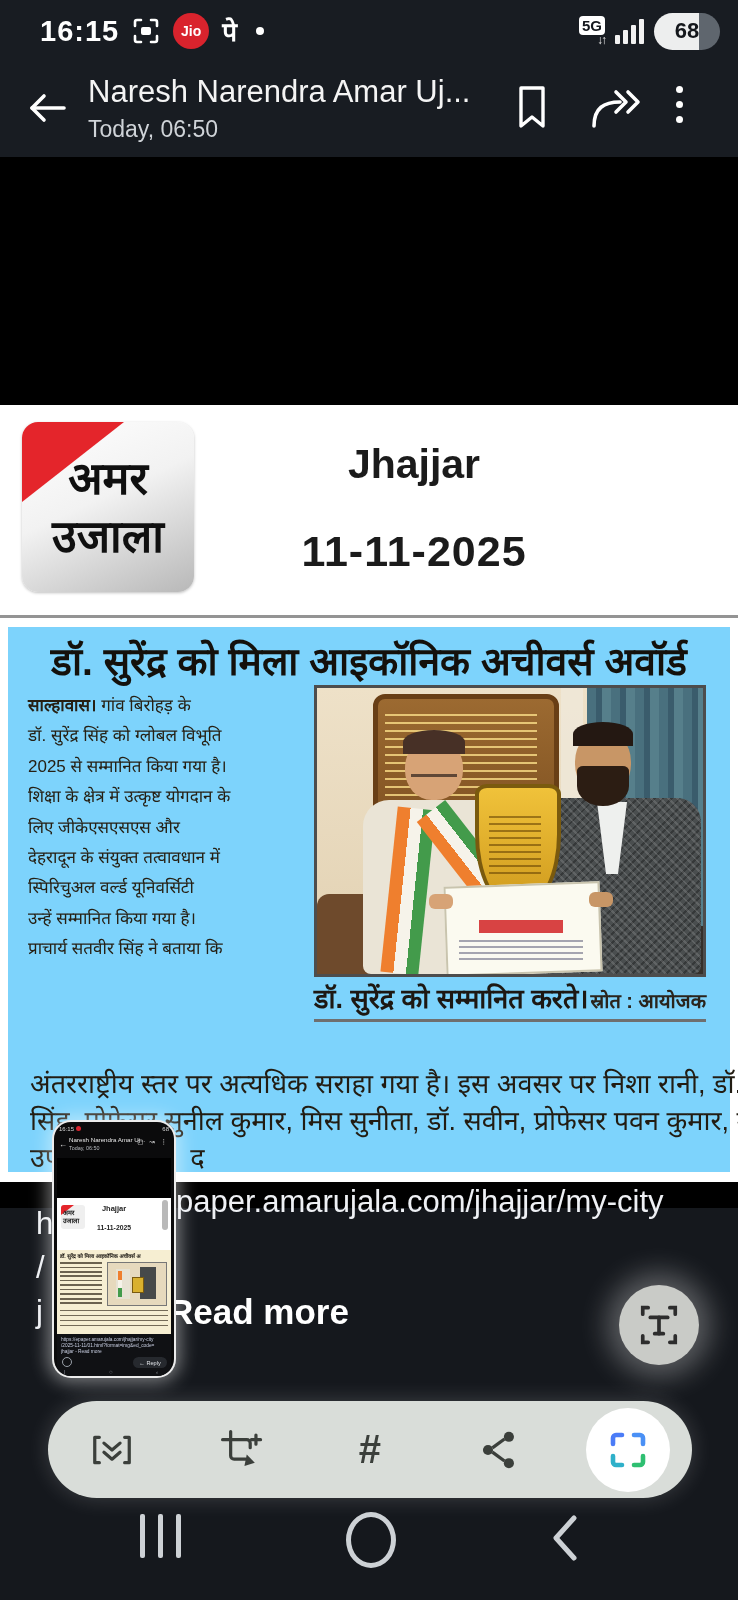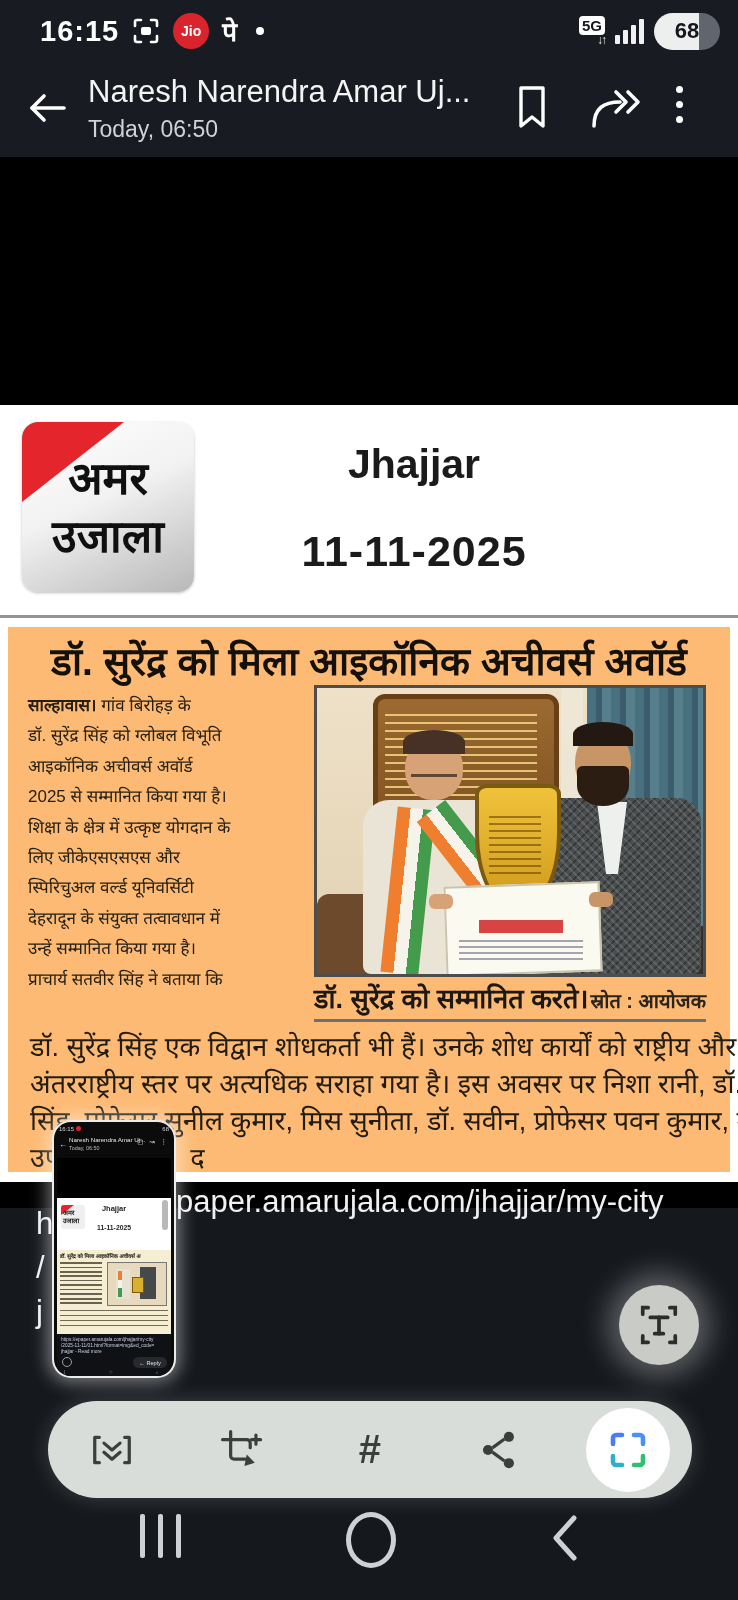--- a/index.html
+++ b/index.html
@@ -41,21 +41,21 @@
            box-shadow:0 1px 3px rgba(0,0,0,.25);}
   .np-logo-red{position:absolute;left:0;top:0;width:102px;height:80px;background:#e4252b;
                clip-path:polygon(0 0,100% 0,0 100%);}
   .np-logo-text{position:absolute;left:0;top:28px;width:100%;text-align:center;color:#101010;
                 font-size:45px;font-weight:bold;line-height:1.28;}
   .np-edition{position:absolute;left:0;top:36px;width:100%;text-align:center;color:#1b1b1b;
               font-size:41px;font-weight:bold;padding-left:90px;box-sizing:border-box;}
   .np-date{position:absolute;left:0;top:122px;width:100%;text-align:center;color:#1b1b1b;
            font-size:43px;font-weight:bold;padding-left:90px;box-sizing:border-box;letter-spacing:1px;}
   .np-divider{position:absolute;left:0;top:210px;width:738px;height:3px;background:#949494;}
-  .np-article{position:absolute;left:8px;top:222px;width:722px;height:545px;background:#fdba74;color:#262014;}
+  .np-article{position:absolute;left:8px;top:222px;width:722px;height:545px;background:#7dd3fc;color:#262014;}
   .np-headline{position:absolute;left:0;top:6px;width:100%;margin:0;text-align:center;
                font-size:39px;font-weight:bold;color:#14110c;}
   .np-col{position:absolute;left:20px;top:64px;width:296px;}
   .np-col p{margin:0;font-size:17px;line-height:30.4px;white-space:nowrap;}
   .np-photo{position:absolute;left:306px;top:58px;width:386px;height:286px;border:3px solid #4d4d4d;
             background:#ecdfc6;overflow:hidden;}
   .ph{position:absolute;}
   .ph-wall{left:0;top:0;width:386px;height:286px;background:linear-gradient(180deg,#eee1c8,#e2d1b2);}
   .ph-board{left:56px;top:6px;width:176px;height:150px;background:linear-gradient(#9c6a31,#7b4e1f);
             border:5px solid #693f16;border-radius:12px 12px 6px 6px;}
@@ -241,26 +241,25 @@
     <div class="np-edition">Jhajjar</div>
     <div class="np-date">11-11-2025</div>
     <div class="np-divider"></div>
 
     <div class="np-article">
       <h1 class="np-headline">डॉ. सुरेंद्र को मिला आइकॉनिक अचीवर्स अवॉर्ड</h1>
 
       <div class="np-col">
         <p><b>साल्हावास।</b><span> गांव बिरोहड़ के</span></p>
         <p>डॉ. सुरेंद्र सिंह को ग्लोबल विभूति</p>
-        <p>आइकॉनिक अचीवर्स अवॉर्ड</p>
         <p>2025 से सम्मानित किया गया है।</p>
         <p>शिक्षा के क्षेत्र में उत्कृष्ट योगदान के</p>
         <p>लिए जीकेएसएसएस और</p>
+        <p>देहरादून के संयुक्त तत्वावधान में</p>
         <p>स्पिरिचुअल वर्ल्ड यूनिवर्सिटी</p>
-        <p>देहरादून के संयुक्त तत्वावधान में</p>
         <p>उन्हें सम्मानित किया गया है।</p>
         <p>प्राचार्य सतवीर सिंह ने बताया कि</p>
       </div>
 
       <div class="np-photo">
         <div class="ph ph-wall"></div>
         <div class="ph ph-board"></div>
         <div class="ph ph-board-lines"></div>
         <div class="ph ph-trim"></div>
         <div class="ph ph-curtain"></div>
@@ -285,34 +284,34 @@
         <div class="ph ph-hand-a"></div>
         <div class="ph ph-hand-b"></div>
       </div>
 
       <div class="np-caption-row">
         <span class="np-caption">डॉ. सुरेंद्र को सम्मानित करते।</span>
         <span class="np-credit">स्रोत : आयोजक</span>
       </div>
       <div class="np-rule"></div>
 
-      <p class="np-body" style="top:402px">डॉ. सुरेंद्र सिंह एक विद्वान शोधकर्ता भी हैं। उनके शोध कार्यों को राष्ट्रीय और</p>
       <p class="np-body" style="top:439px">अंतरराष्ट्रीय स्तर पर अत्यधिक सराहा गया है। इस अवसर पर निशा रानी, डॉ. नरेंद्र</p>
       <p class="np-body" style="top:476px">सिंह, प्रोफेसर सुनील कुमार, मिस सुनीता, डॉ. सवीन, प्रोफेसर पवन कुमार, मंजीत</p>
       <p class="np-body" style="top:513px"><span>उप</span><span class="tailgap"></span><span>द</span></p>
     </div>
   </div>
 
   <div class="black-band"></div>
 
   <div class="bottom"></div>
   <span class="lp-line" style="left:36px;top:1206px">h</span>
   <span class="lp-line" style="left:176px;top:1184px">paper.amarujala.com/jhajjar/my-city</span>
   <span class="lp-line" style="left:36px;top:1250px">/</span>
   <span class="lp-line" style="left:36px;top:1294px">j</span>
+  <span class="lp-read" style="left:168px;top:1292px">Read more</span>
 
   <div class="t-icon">
     <svg width="52" height="52" viewBox="0 0 48 48">
       <g stroke="#2d2d2d" stroke-width="3.4" fill="none" stroke-linecap="round">
         <path d="M14 8 H9 V14"></path>
           <path d="M34 8 H39 V14"></path>
         <path d="M14 40 H9 V34"></path>
           <path d="M34 40 H39 V34"></path>
         <path d="M16 17 H32"></path>
           <path d="M24 17 V32"></path>

